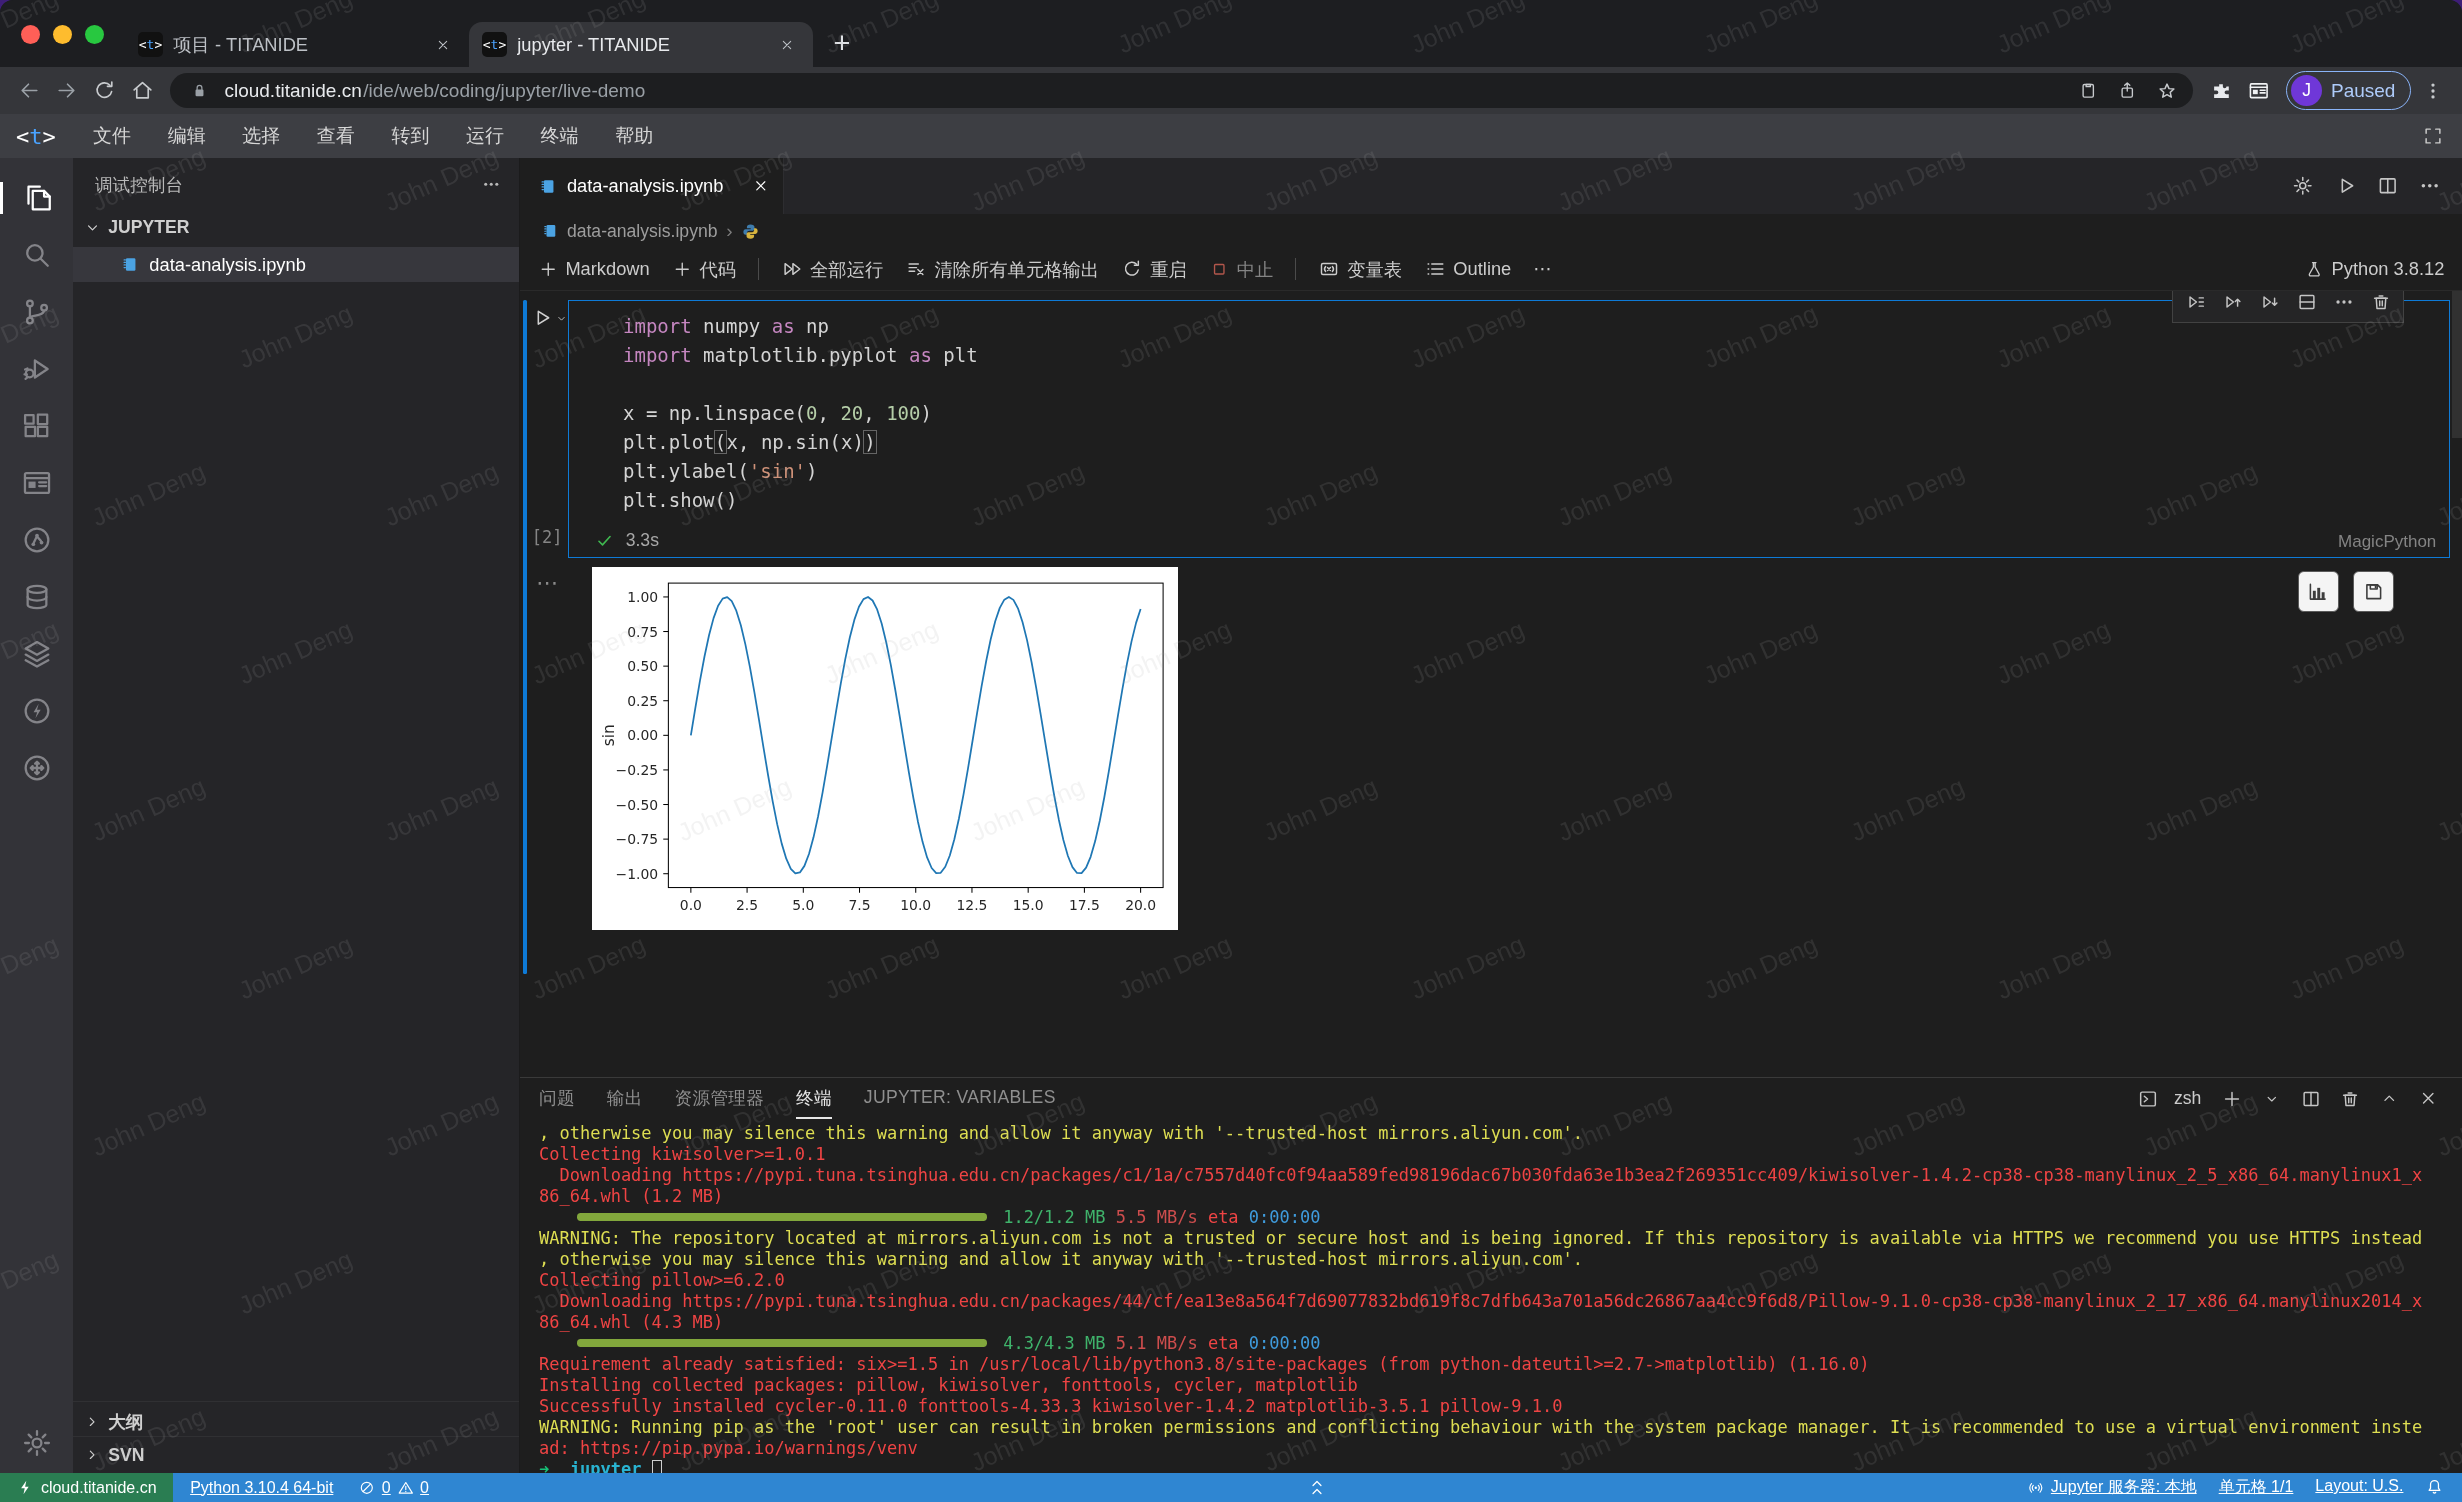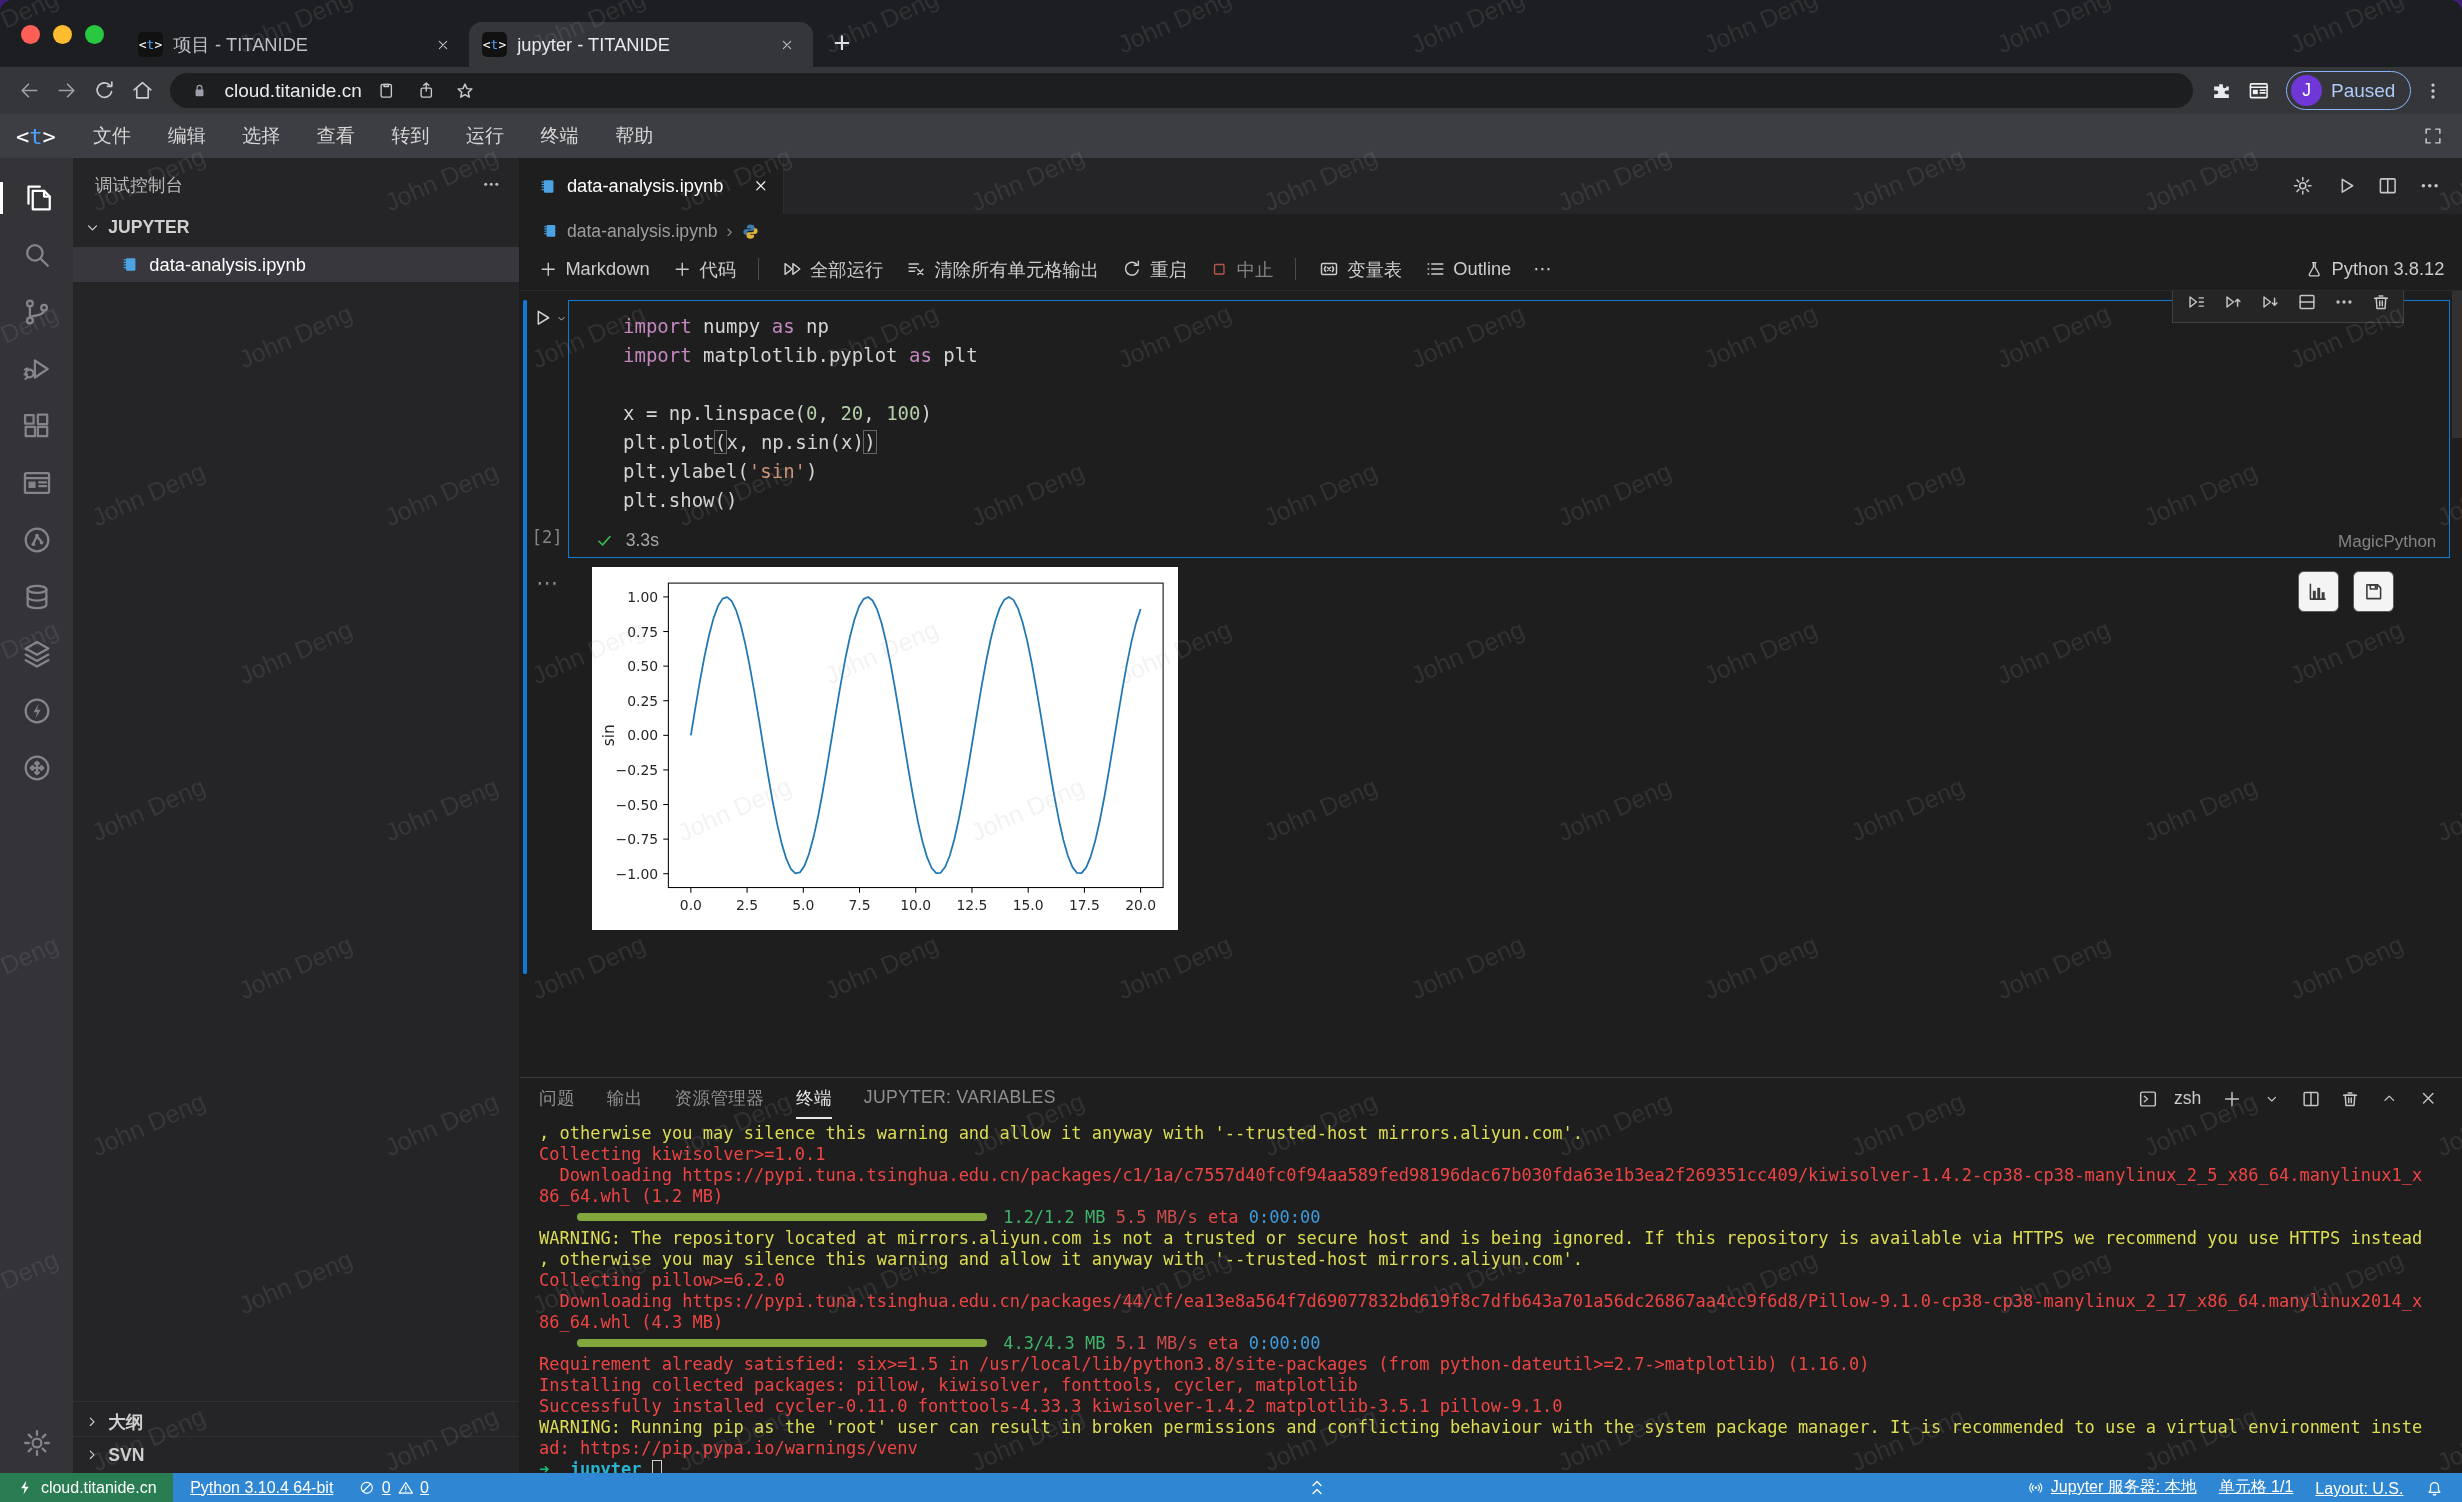--- a/index.html
+++ b/index.html
@@ -118,21 +118,21 @@
   .t-pg{color:#17c177}.t-cy{color:#29b3d1;font-weight:bold}
   .tbar { display:inline-block; width:410px; height:7.3px; border-radius:3.7px; background:#82a73c; vertical-align:middle; margin:0 5.9px 2.9px 7.3px; }
   .tcursor { display:inline-block; width:10.3px; height:17.6px; border:1.5px solid #d0d0d0; vertical-align:middle; margin-bottom:2.9px; }
 
   
   .statusbar { position:absolute; left:0; top:1473px; width:100%; height:29px; display:flex; color:#ffffff; font-size:16px; }
   .sb-remote { background:#2a7d52; display:flex; align-items:center; gap:5.9px; padding:0 16px; }
   .sb-blue { flex:1; background:#2f86d2; display:flex; align-items:center; gap:25px; padding:0 17.6px; position:relative; }
   .sb-item { display:flex; align-items:center; gap:5.9px; white-space:nowrap;text-decoration:underline; }
   .sb-center { position:absolute; left:50%; transform:translateX(-50%); top:0; height:100%; display:flex; flex-direction:column; align-items:center; justify-content:center; }
-  .sb-right { margin-left:auto; display:flex; align-items:flex-end; gap:22px; }
+  .sb-right { margin-left:auto; display:flex; align-items:flex-start; gap:22px; }
 
   
   #watermark { position:absolute; inset:0; pointer-events:none; z-index:60; overflow:hidden; }
   #watermark span { position:absolute; font-size:25px; color:rgba(170,170,170,.14); transform:rotate(-24deg); white-space:nowrap; }
 </style>
 </head>
 <body>
 
 <svg width="0" height="0" style="position:absolute">
   <defs>
@@ -412,20 +412,21 @@
           <use href="#i-home"></use>
         </svg>
       </span>
     <div class="urlpill">
       <span class="pillic" style="color:#9aa0a6">
           <svg class="ic" width="19" height="19" viewBox="0 0 24 24">
             <use href="#i-lock"></use>
           </svg>
         </span>
       <span class="host">cloud.titanide.cn</span>
+        <span class="path" style="margin-left:-8.8px">/ide/web/coding/jupyter/live-demo</span>
       <span class="pillic">
           <svg class="ic" width="20.5" height="20.5" viewBox="0 0 24 24">
             <use href="#i-clip"></use>
           </svg>
         </span>
       <span class="pillic">
           <svg class="ic" width="20.5" height="20.5" viewBox="0 0 24 24">
             <use href="#i-share"></use>
           </svg>
         </span>

